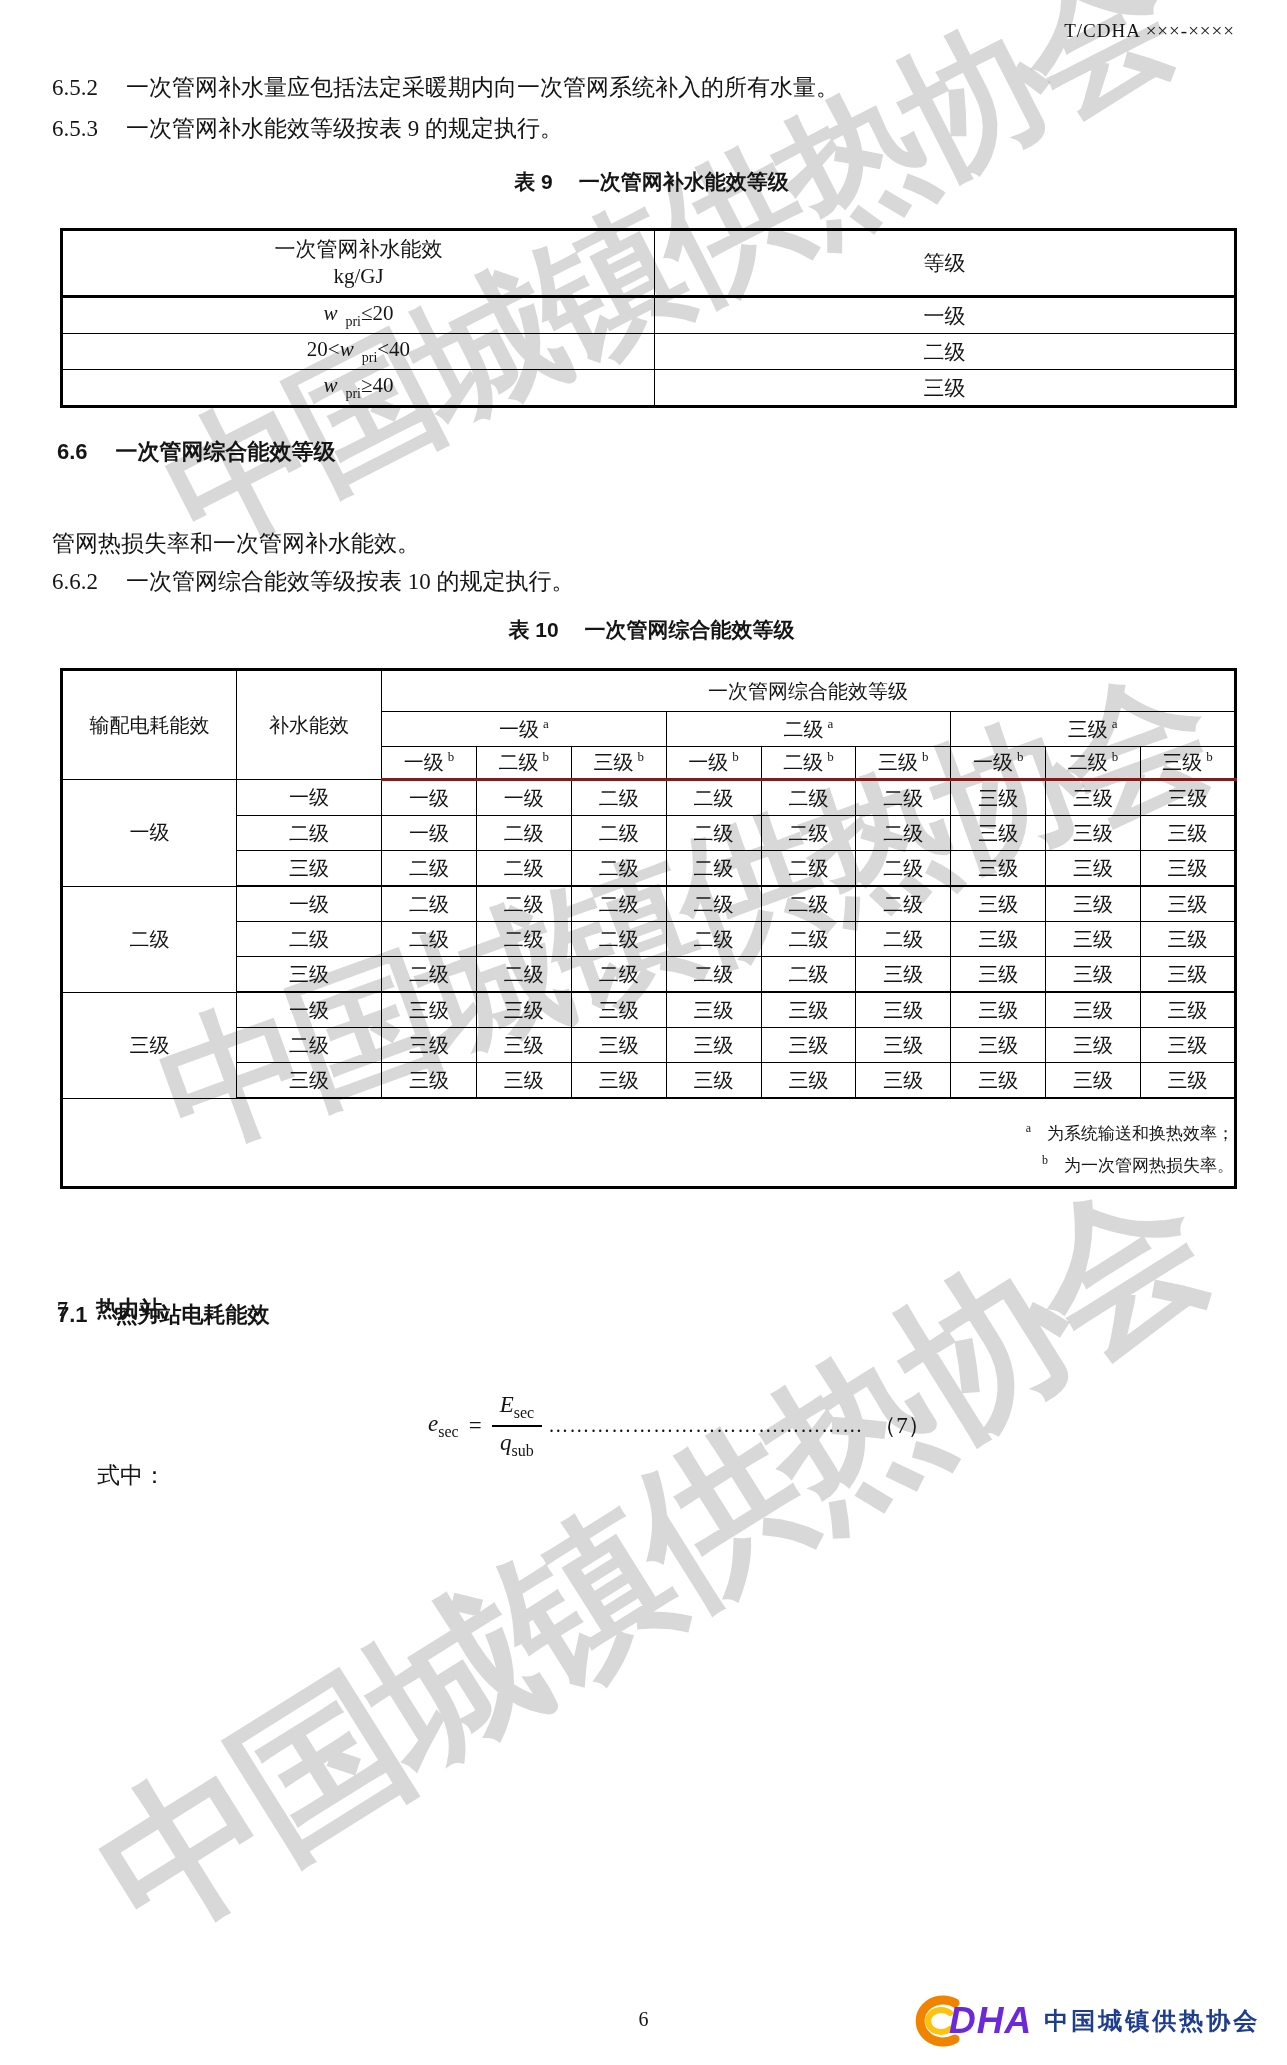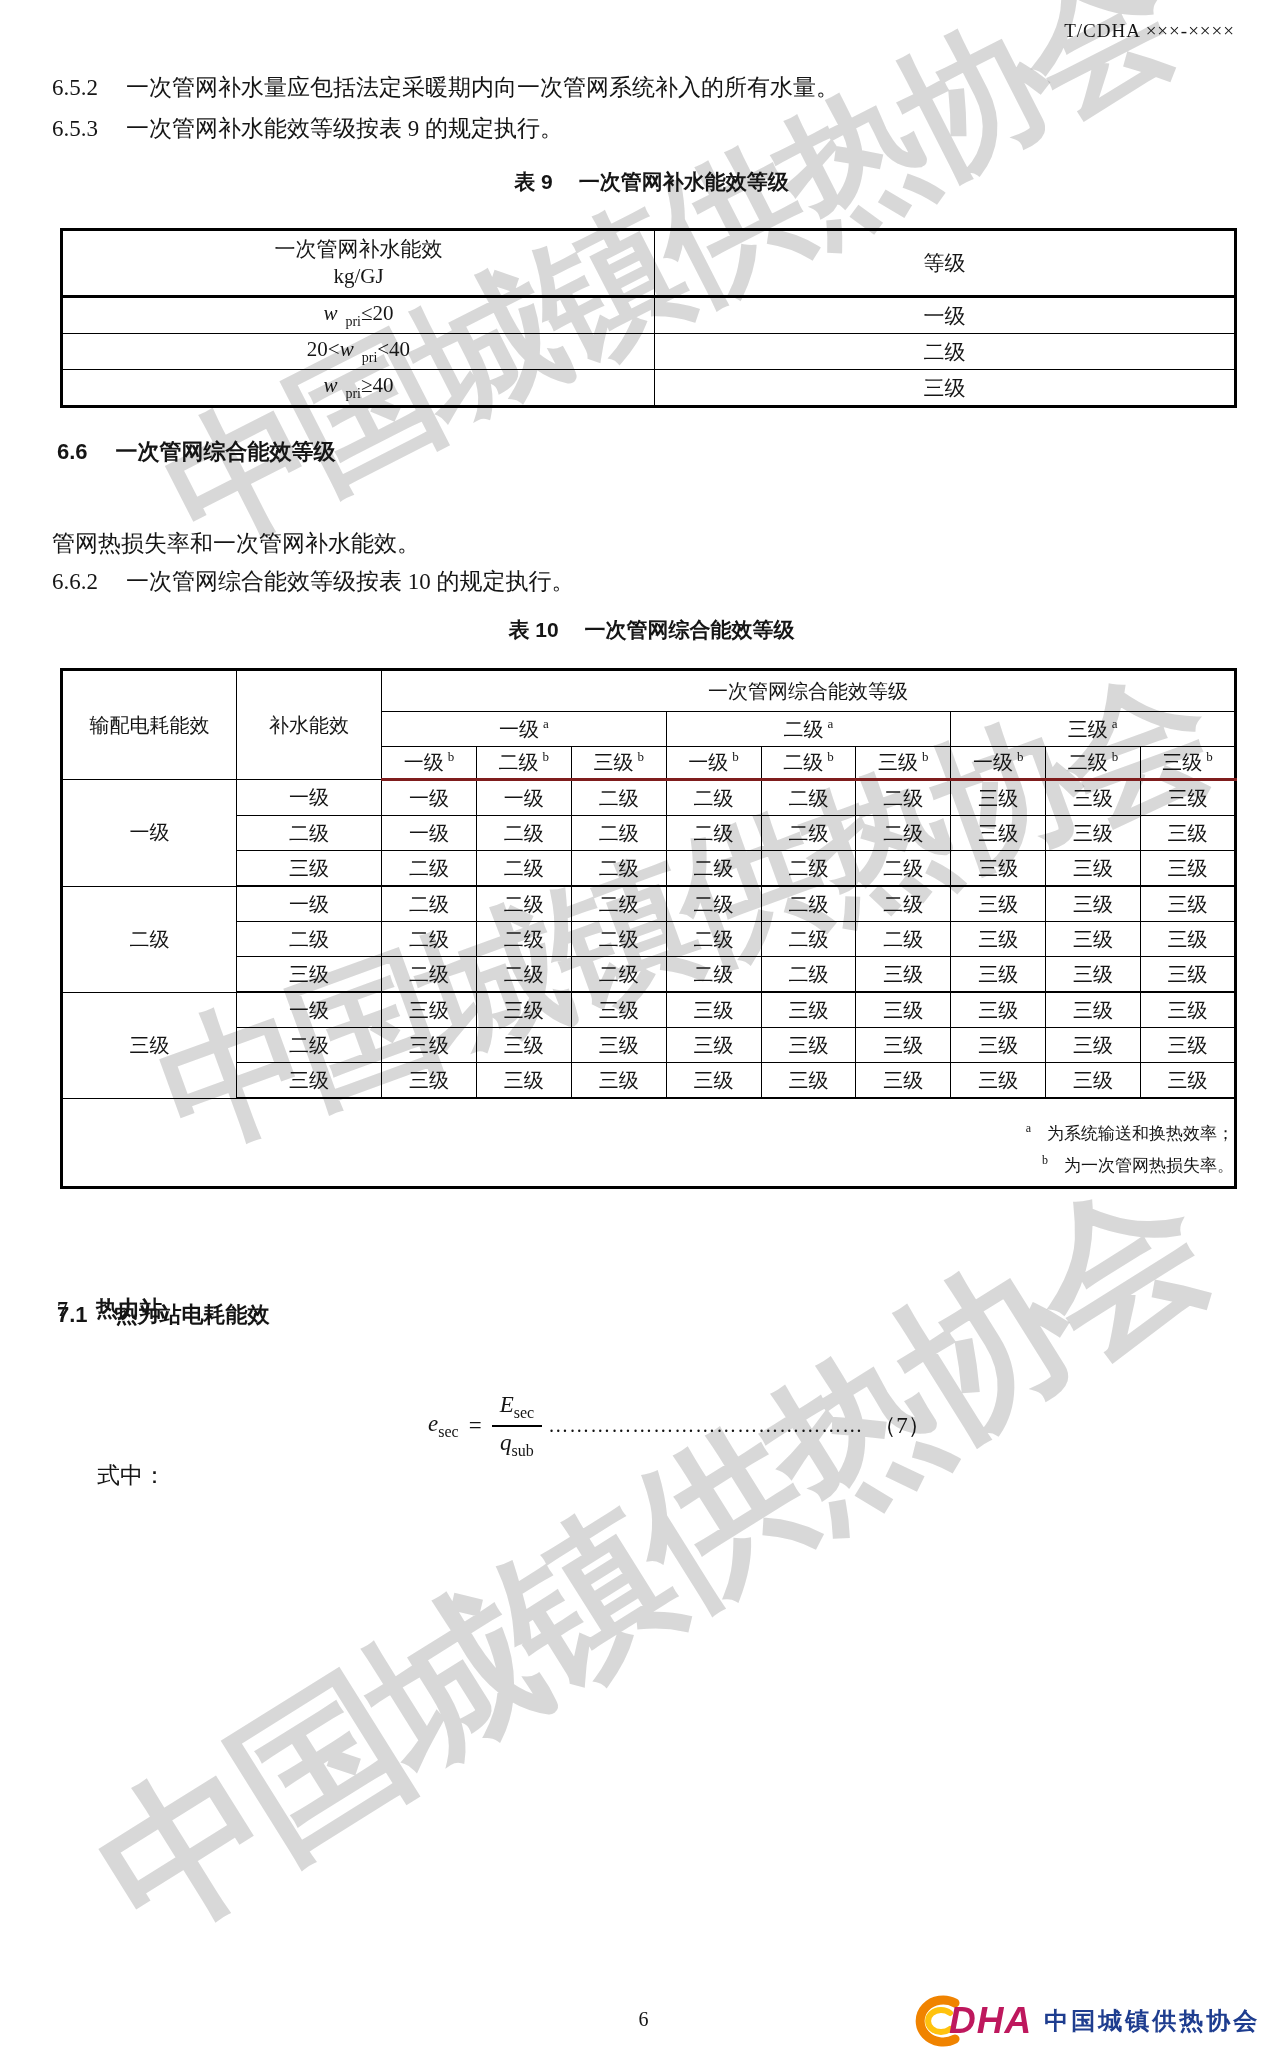--- a/index.html
+++ b/index.html
@@ -68,21 +68,21 @@
   .frac { display:inline-flex; flex-direction:column; text-align:center; }
   .f-num { border-bottom:2px solid #000; padding:0 8px 3px; }
   .f-den { padding-top:3px; }
   .f-dots { font-size:20px; letter-spacing:1px; margin-left:6px; overflow:hidden; white-space:nowrap; max-width:330px; }
   .f-no { margin-left:10px; }
   .where { left:97px; top:1460px; font-size:23px; }
   
   .page-no { top:2008px; left:0; width:100%; text-align:center; font-size:20px; }
   .logo { top:1994px; left:903px; display:flex; align-items:center; }
   .logo-dha { font-family:"Liberation Sans", sans-serif; font-weight:bold; font-style:italic;
-              font-size:37px; color:#be185d; margin-left:-16px; letter-spacing:1px; }
+              font-size:37px; color:#6d28d9; margin-left:-16px; letter-spacing:1px; }
   .logo-name { font-family:"Liberation Sans", sans-serif; font-weight:bold; font-size:24px;
                color:#1e3d8f; margin-left:12px; letter-spacing:3px; white-space:nowrap; }
 </style>
 </head>
 <body>
 
 <div class="page">
 
   <div class="wm wm1">中国城镇供热协会</div>
   <div class="wm wm2">中国城镇供热协会</div>

